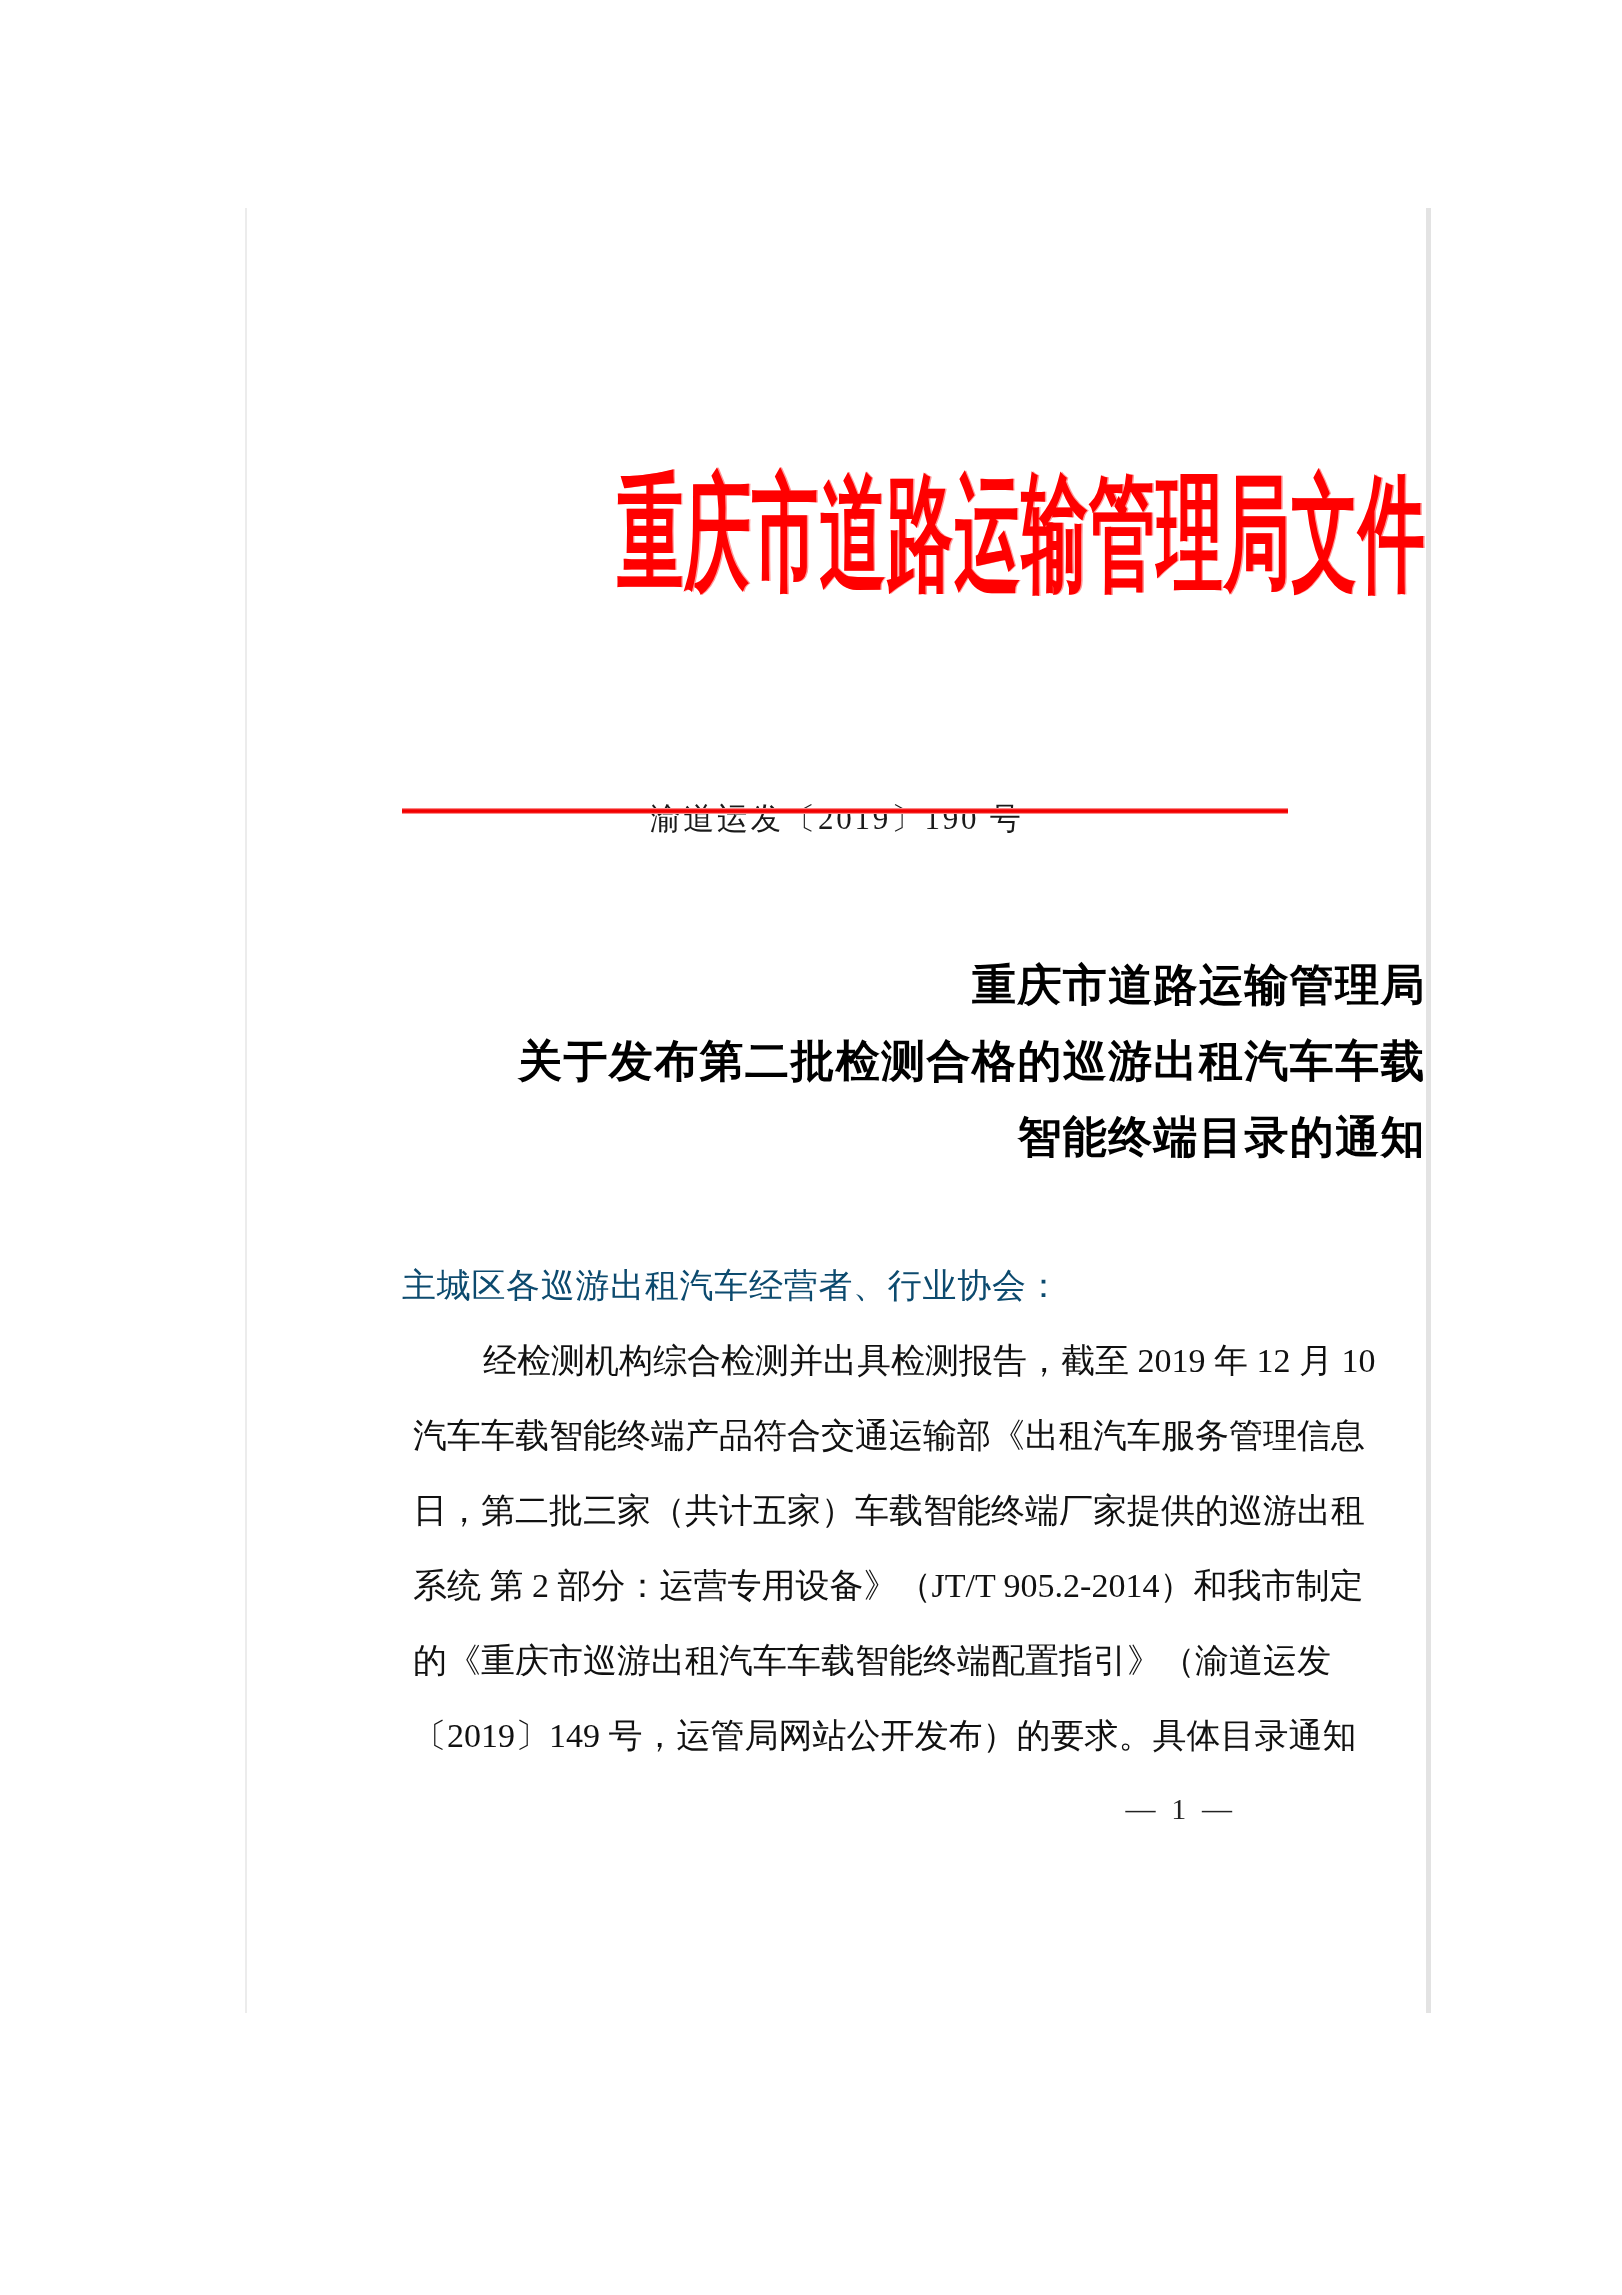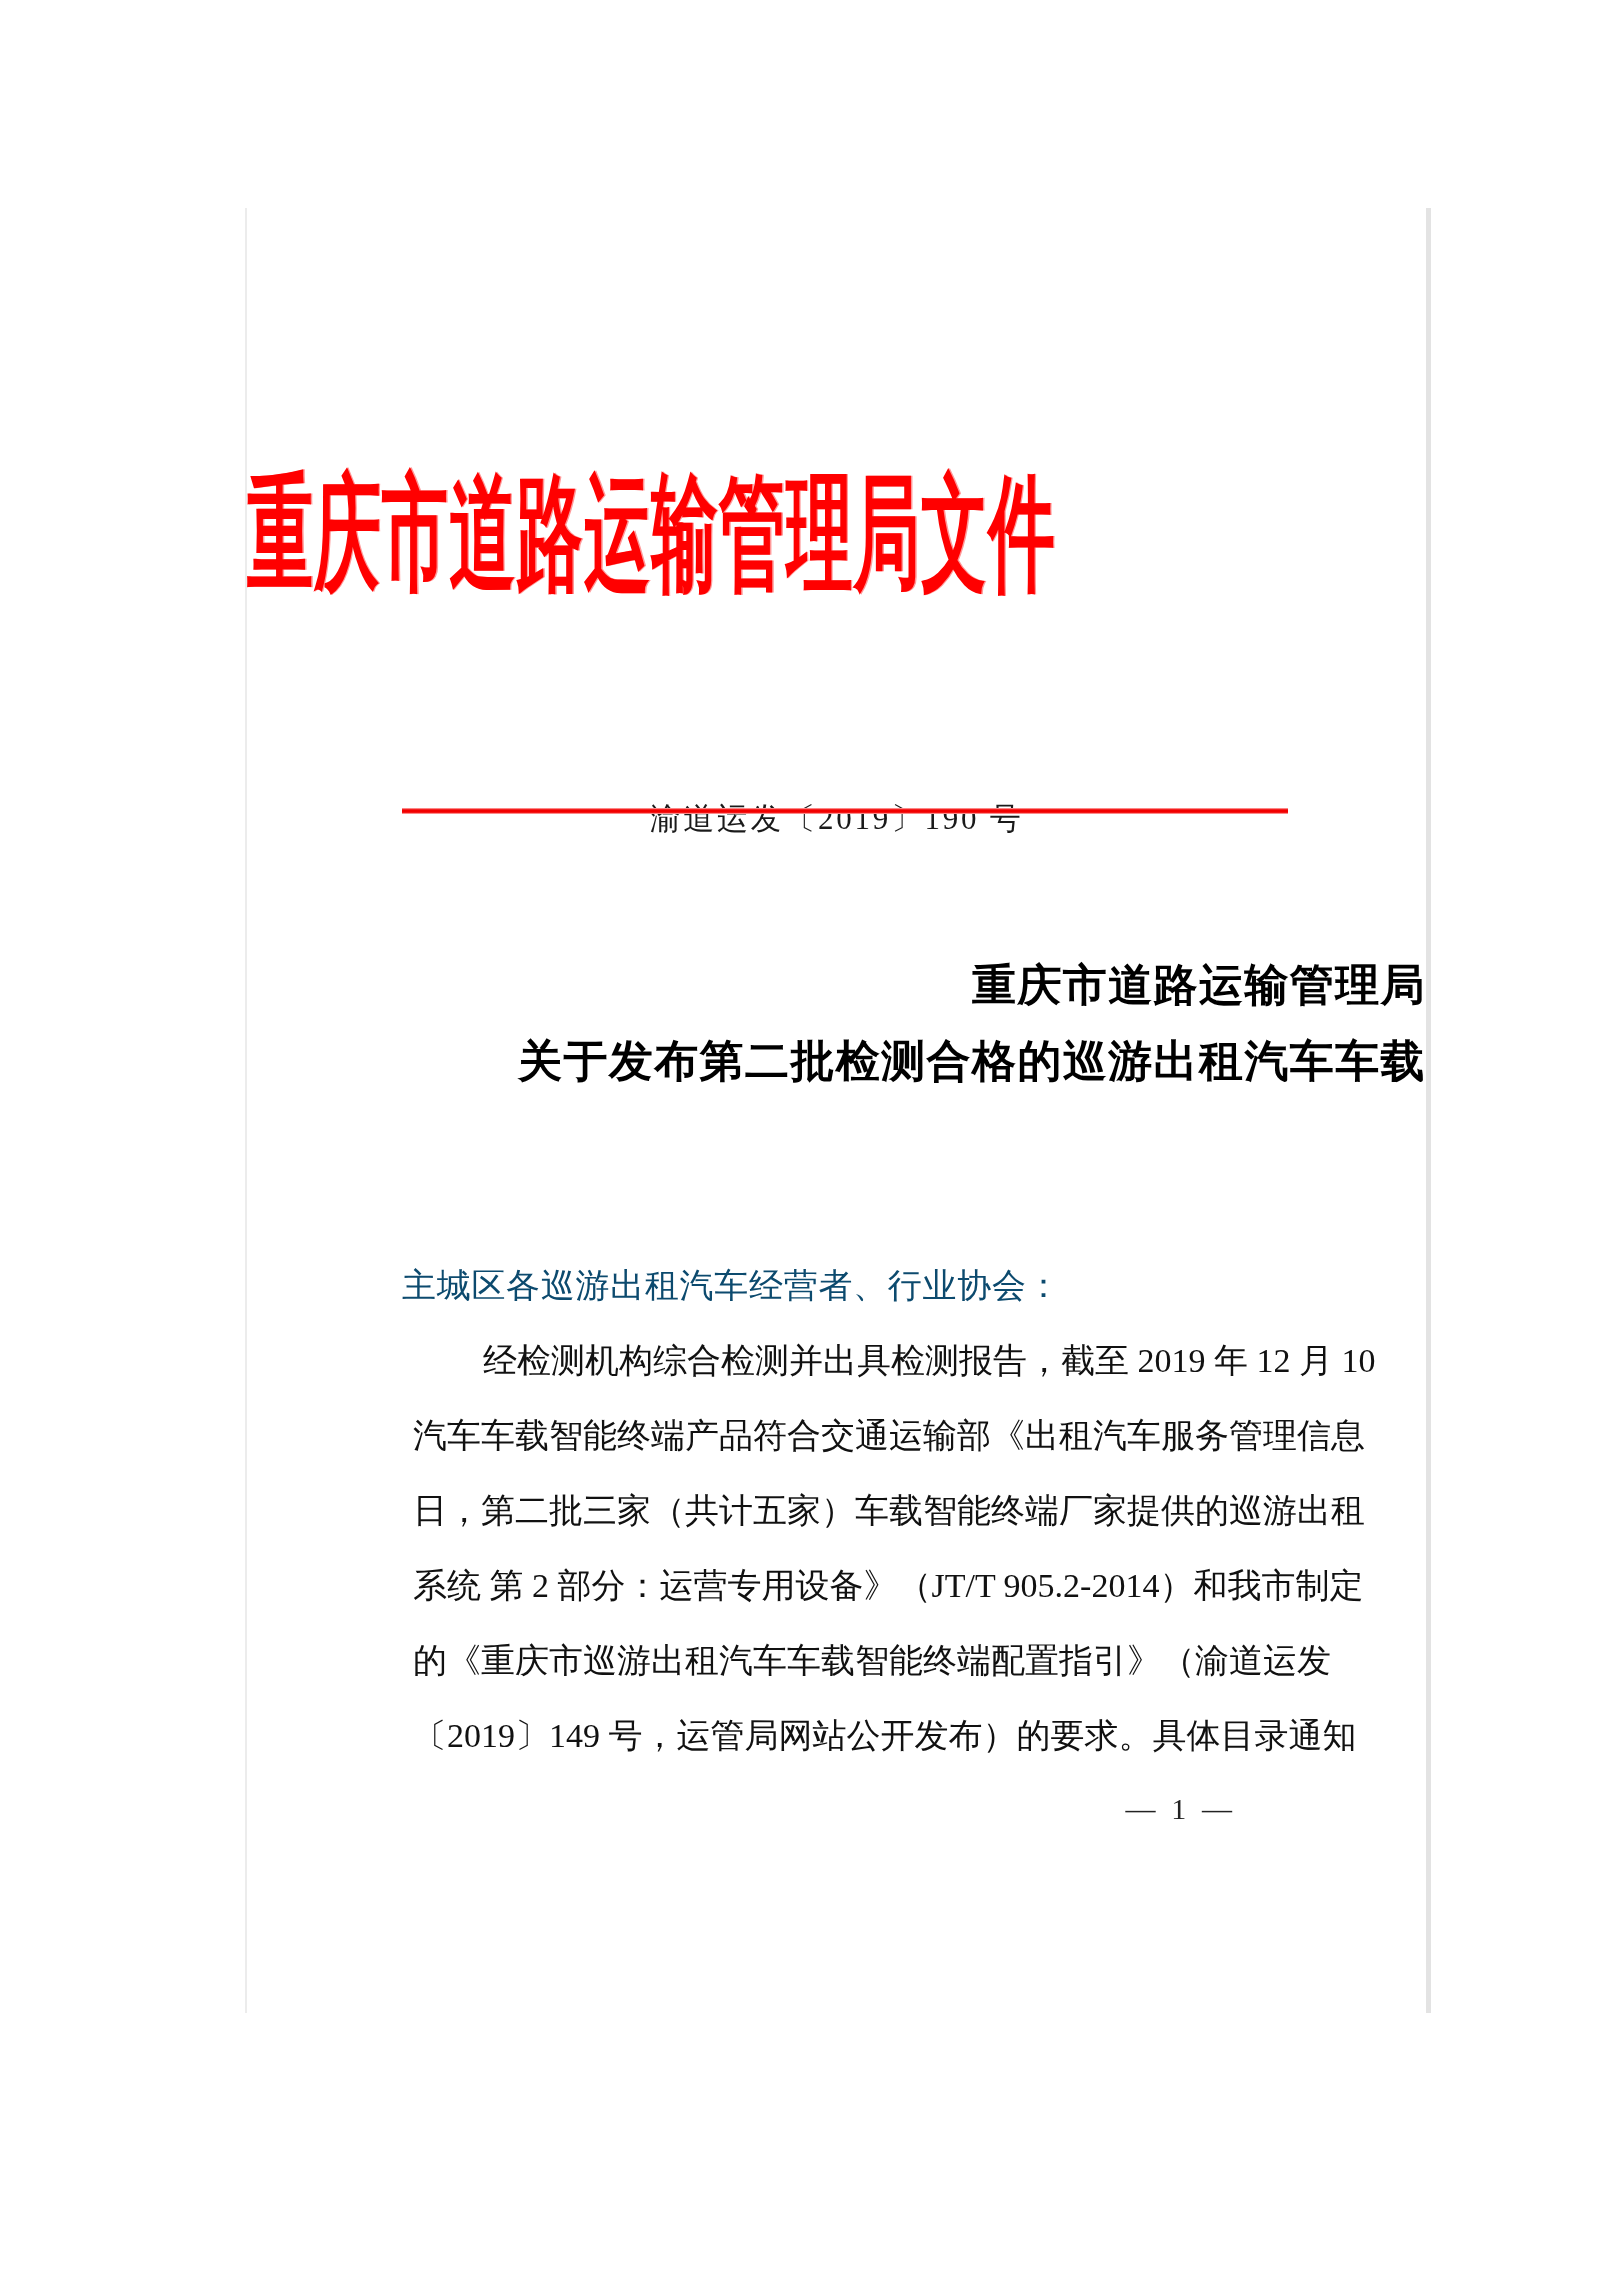--- a/index.html
+++ b/index.html
@@ -15,21 +15,21 @@
     position:absolute;
     left:245px;top:208px;
     width:1179px;height:1805px;
     background:#ffffff;
     border-left:2px solid #ececec;
     border-right:5.5px solid #e3e3e3;
   }
   .red-head{
     position:absolute;
     top:240px;left:0;right:0;
-    text-align:left;
+    text-align:right;
     white-space:nowrap;
   }
   .red-head span{
     display:inline-block;
     font-size:66px;
     font-weight:bold;
     letter-spacing:1.4px;
     color:#ff0000;
     transform:scaleY(1.92);
     transform-origin:top center;
@@ -106,20 +106,21 @@
     <span>重庆市道路运输管理局文件</span>
   </div>
 
   <div class="doc-no">渝道运发〔2019〕190 号</div>
 
   <div class="red-rule"></div>
 
   <div class="title-block">
     <div>重庆市道路运输管理局</div>
     <div>关于发布第二批检测合格的巡游出租汽车车载</div>
+    <div>智能终端目录的通知</div>
   </div>
 
   <div class="salutation">主城区各巡游出租汽车经营者、行业协会：</div>
 
   <div class="para">
     <div class="bodyline indent">经检测机构综合检测并出具检测报告，截至 2019 年 12 月 10</div>
     <div class="bodyline">汽车车载智能终端产品符合交通运输部《出租汽车服务管理信息</div>
     <div class="bodyline">日，第二批三家（共计五家）车载智能终端厂家提供的巡游出租</div>
     <div class="bodyline">系统 第 2 部分：运营专用设备》（JT/T 905.2-2014）和我市制定</div>
     <div class="bodyline">的《重庆市巡游出租汽车车载智能终端配置指引》（渝道运发</div>

